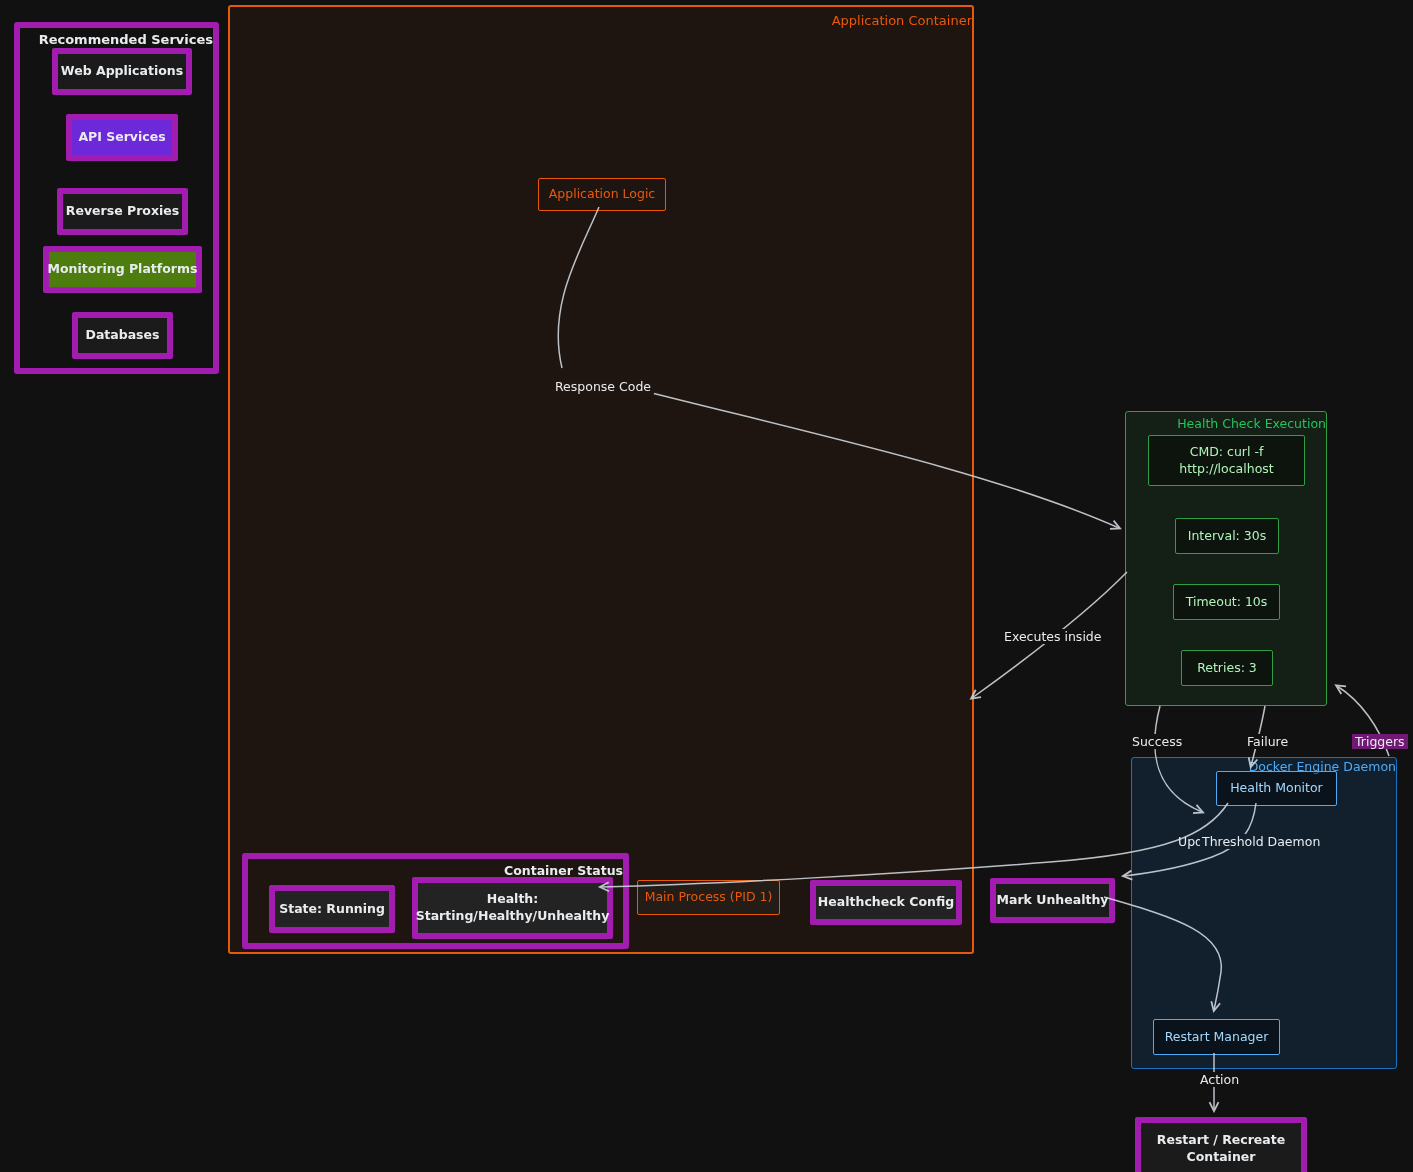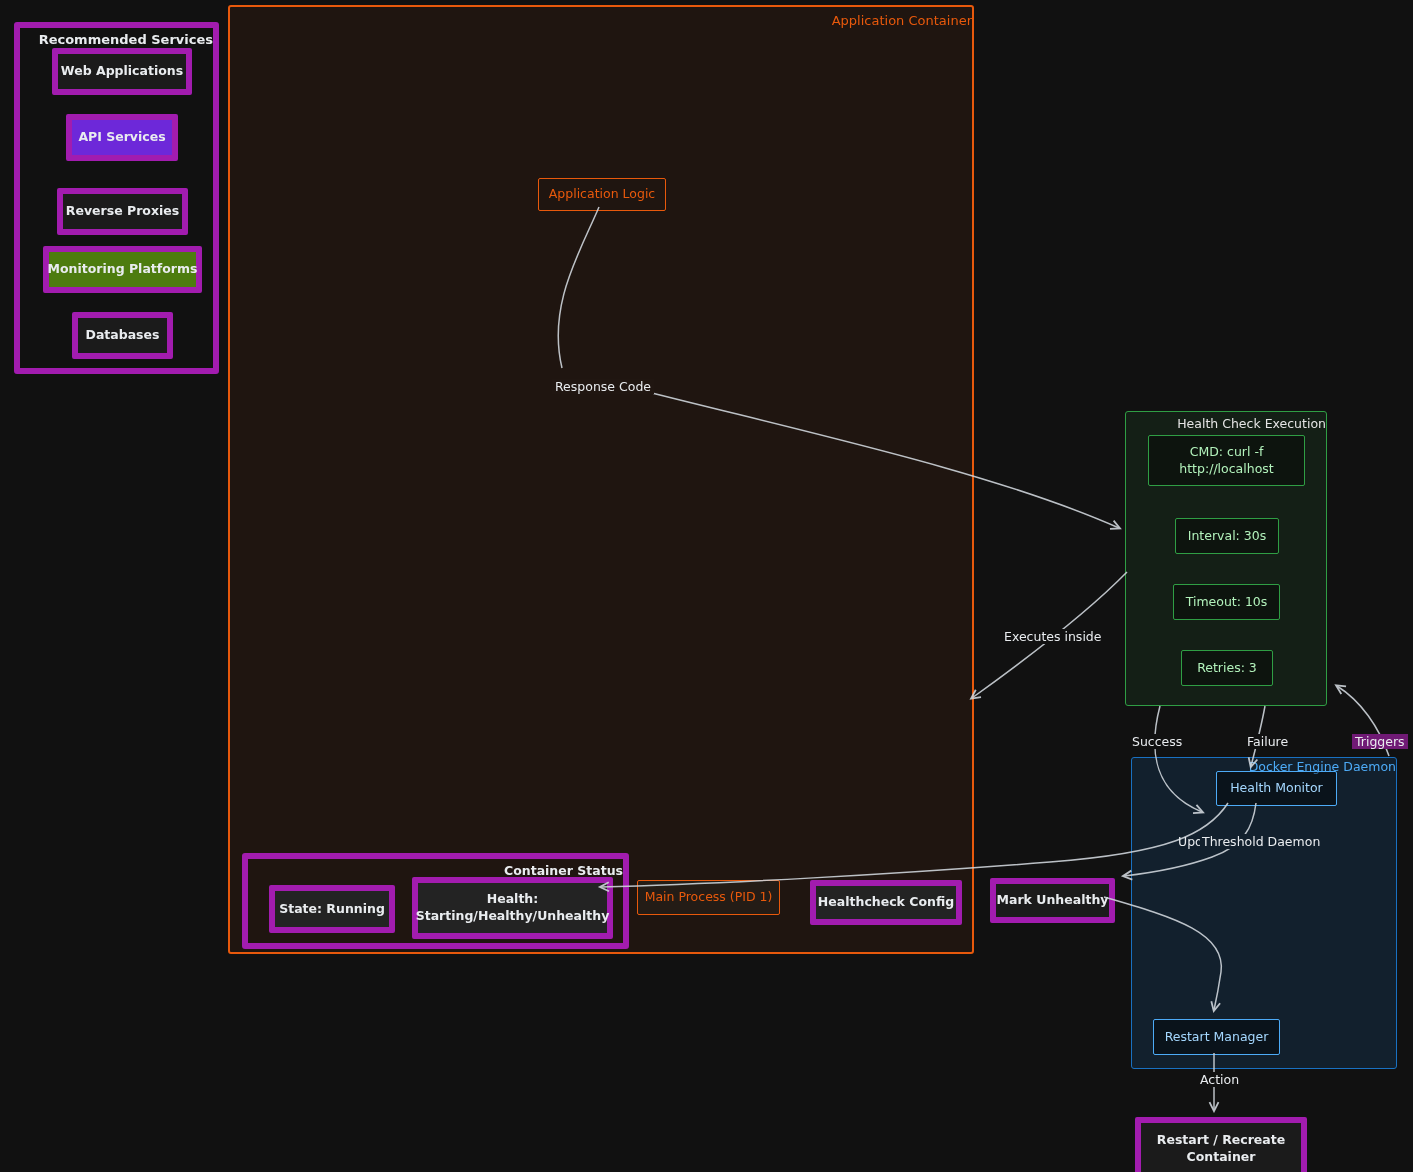--- a/index.html
+++ b/index.html
@@ -42,21 +42,21 @@
         <span>Health:</span>
         <span>Starting/Healthy/Unhealthy</span>
       </div>
     </div>
 
     <div class="node b-orange" style="left:407px;top:873px;width:141px;height:33px;background:#241c16;">Main Process (PID 1)</div>
     <div class="node b-gray" style="left:580px;top:873px;width:140px;height:33px;background:#232323;text-align:right;">Healthcheck Config</div>
   </div>
 
   <div class="frame" style="left:1125px;top:411px;width:200px;height:293px;border:1.5px solid #2f9e44;background:rgba(47,158,68,0.10);">
-    <div class="ftitle" style="top:4px;font-size:12.5px;color:#e5e5e5;">Health Check Execution</div>
+    <div class="ftitle" style="top:4px;font-size:12.5px;color:#22c55e;">Health Check Execution</div>
     <div class="node b-green" style="left:22px;top:23px;width:155px;height:49px;background:rgba(0,0,0,0.35);">
       <span>CMD: curl -f</span>
       <span>http://localhost</span>
     </div>
     <div class="node b-green" style="left:49px;top:106px;width:102px;height:34px;background:rgba(0,0,0,0.35);">Interval: 30s</div>
     <div class="node b-green" style="left:47px;top:172px;width:105px;height:34px;background:rgba(0,0,0,0.35);">Timeout: 10s</div>
     <div class="node b-green" style="left:55px;top:238px;width:90px;height:34px;background:rgba(0,0,0,0.35);">Retries: 3</div>
   </div>
 
   <div class="frame" style="left:1131px;top:757px;width:264px;height:310px;border:1.5px solid #1971c2;background:rgba(25,113,194,0.16);">

